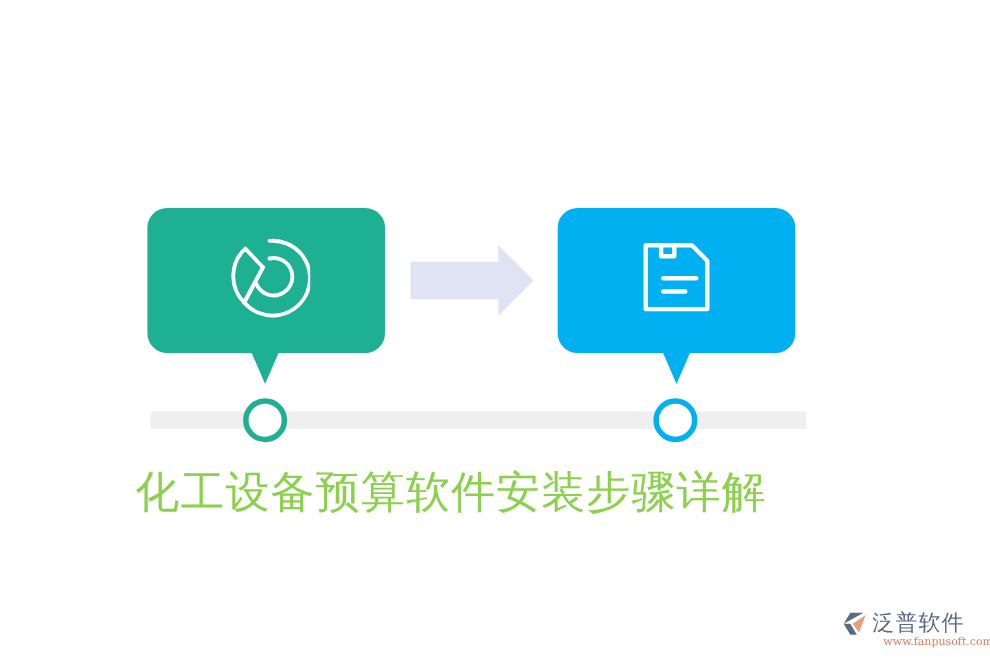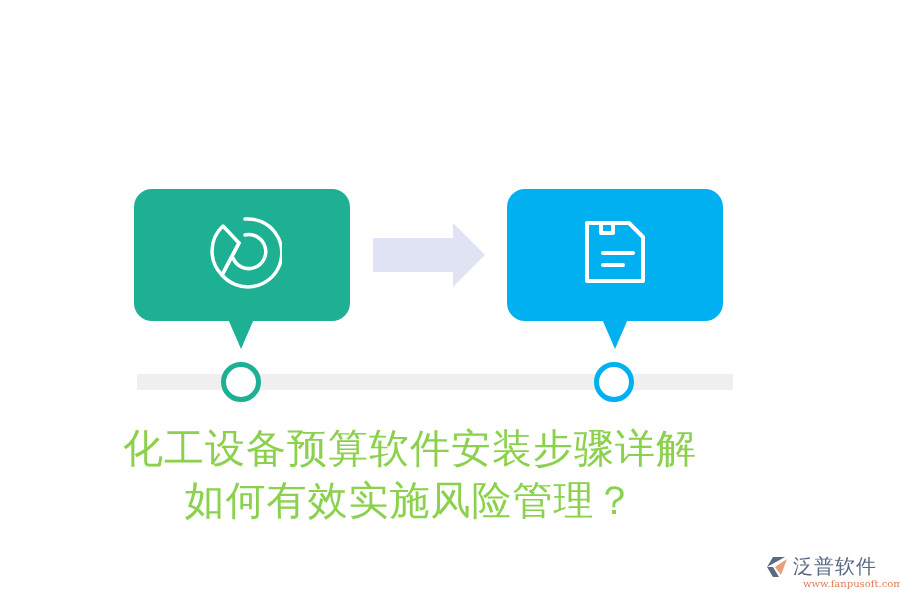--- a/index.html
+++ b/index.html
@@ -84,21 +84,20 @@
   </span>
 </div>
 <div class="pointer blue"></div>
 
 <div class="track"></div>
 <div class="node green"></div>
 <div class="node blue"></div>
 
 <div class="title">
   <div>化工设备预算软件安装步骤详解</div>
-  <div>如何有效实施风险管理？</div>
 </div>
 
 <div class="logo">
   <svg class="logo-mark" width="26" height="24" viewBox="0 0 26 24">
     <polygon points="2,12 8,2 20,2" fill="#5a6a82"></polygon>
     <polygon points="2,12 8,22 14,22 8,12" fill="#5a6a82"></polygon>
     <polygon points="10,12 22,4 16,20" fill="#e8a07a"></polygon>
   </svg>
   <span class="logo-name">泛普软件</span>
   <span class="logo-url">www.fanpusoft.com</span>

